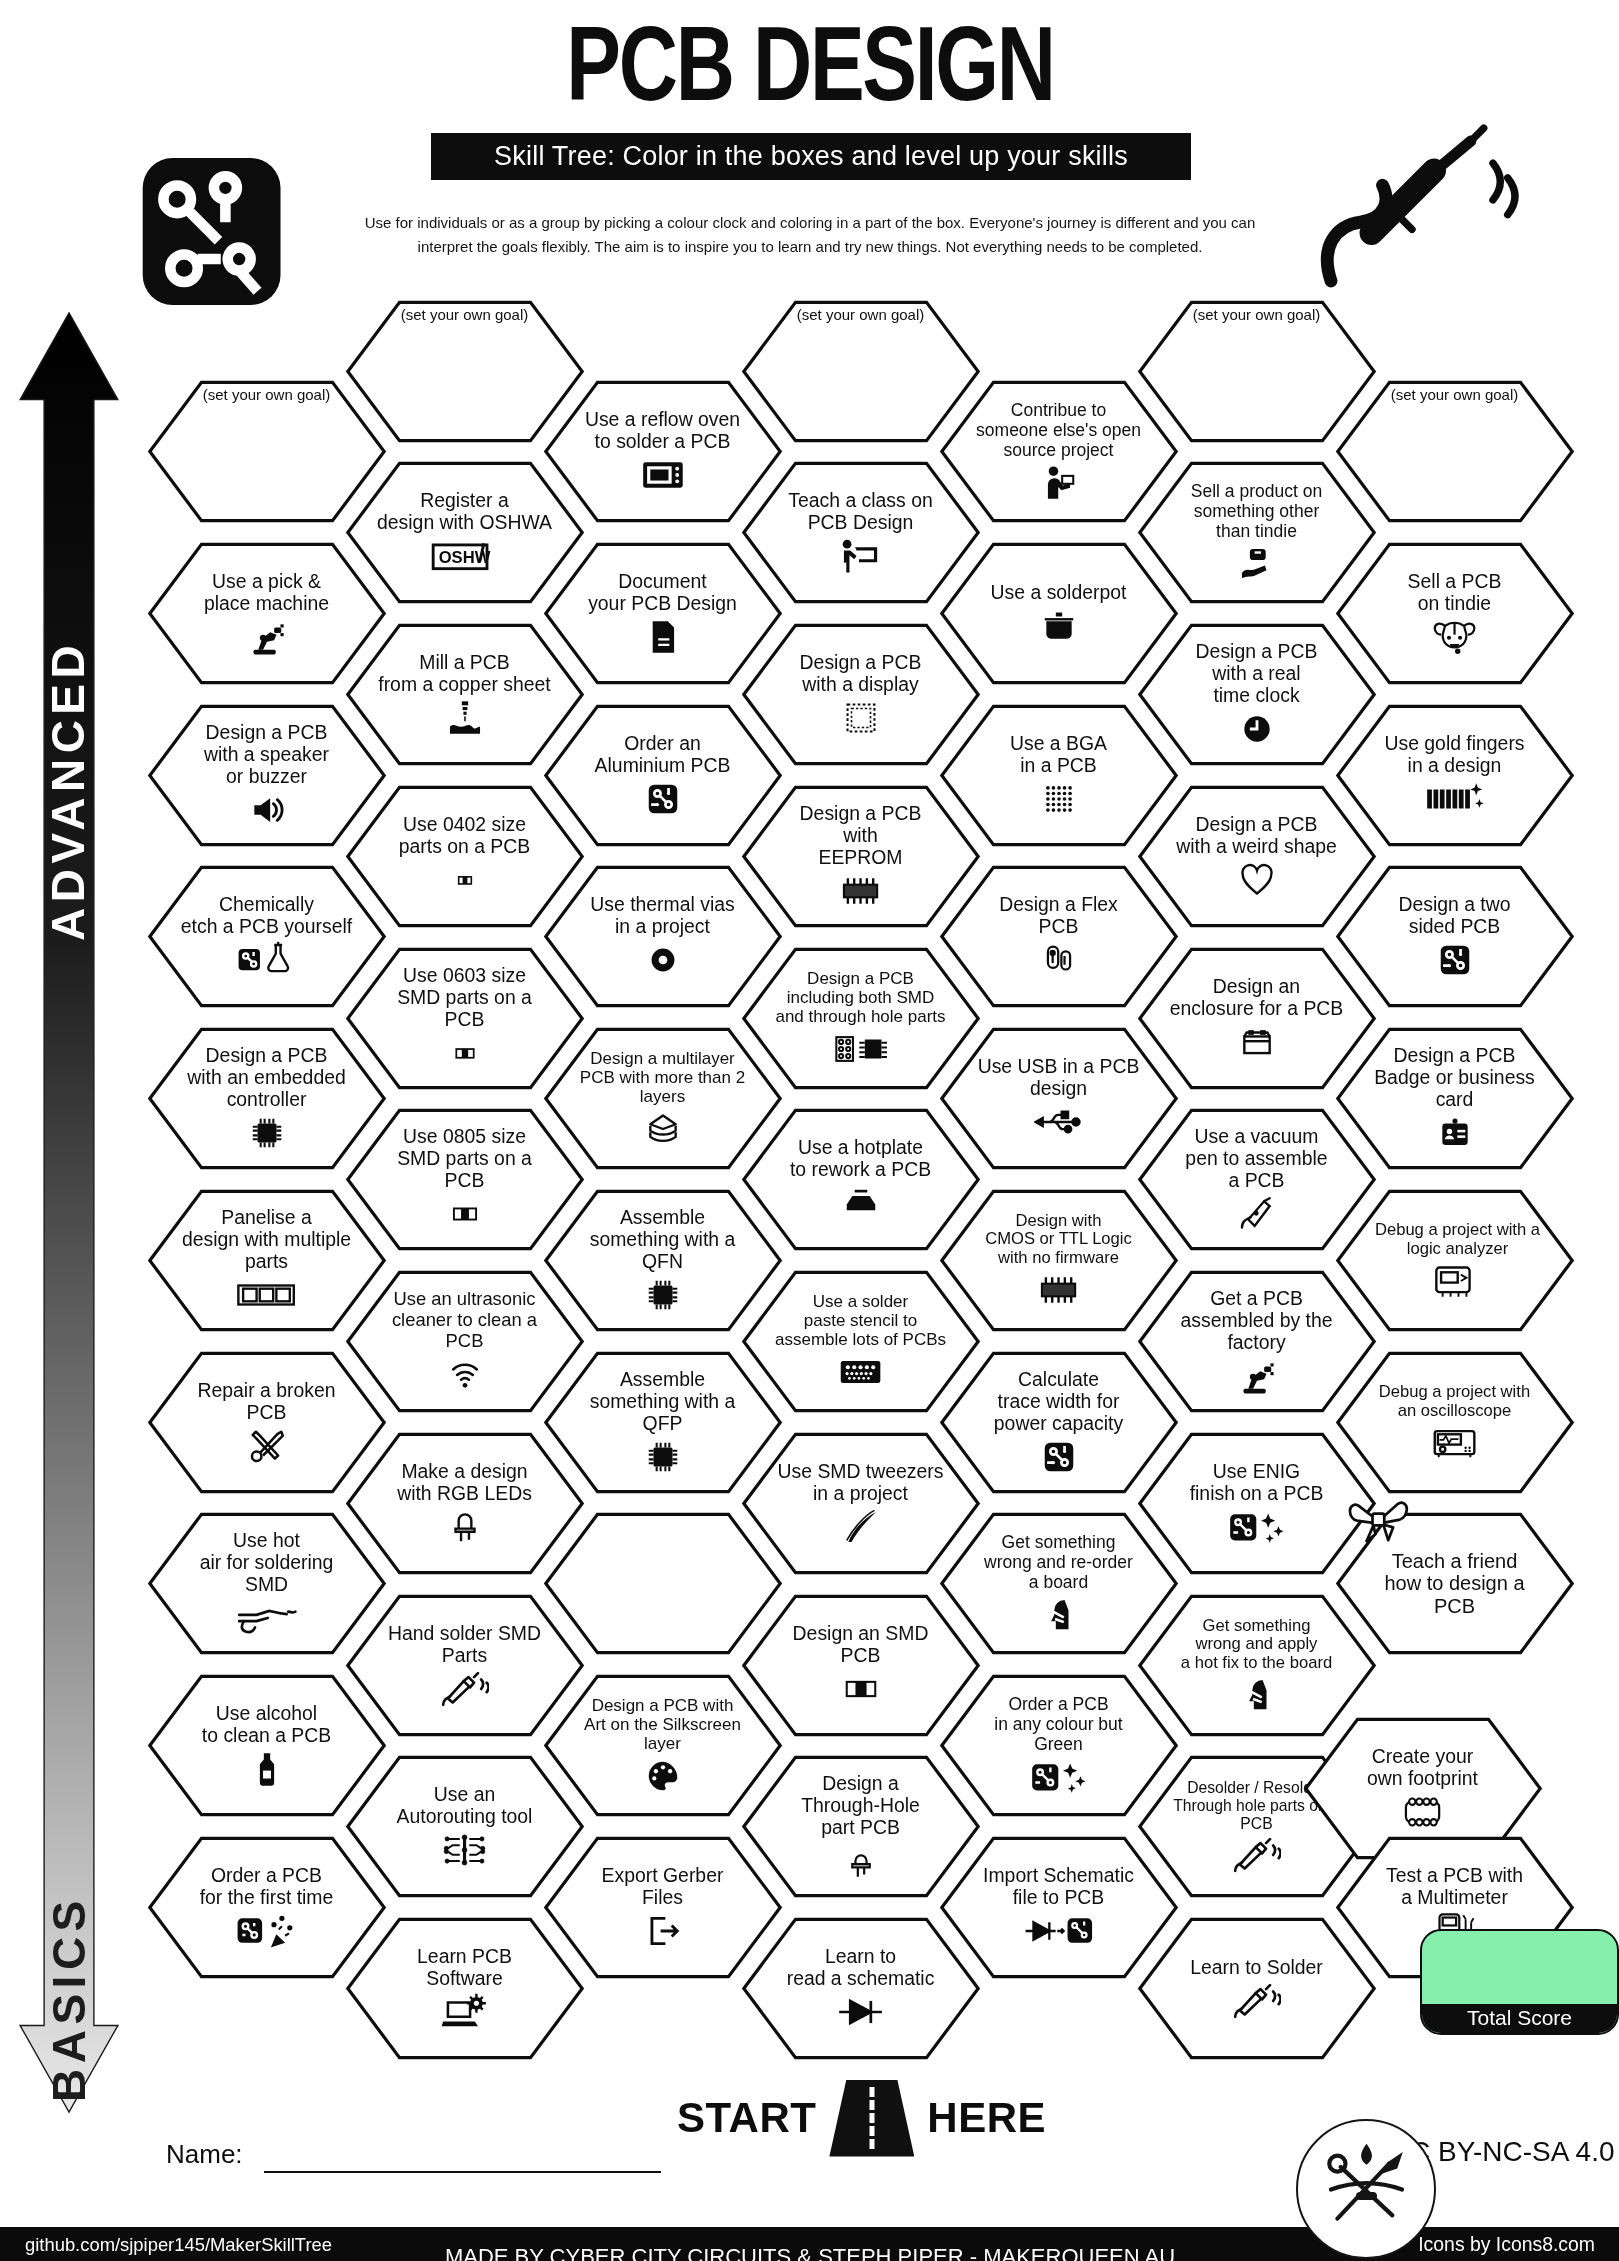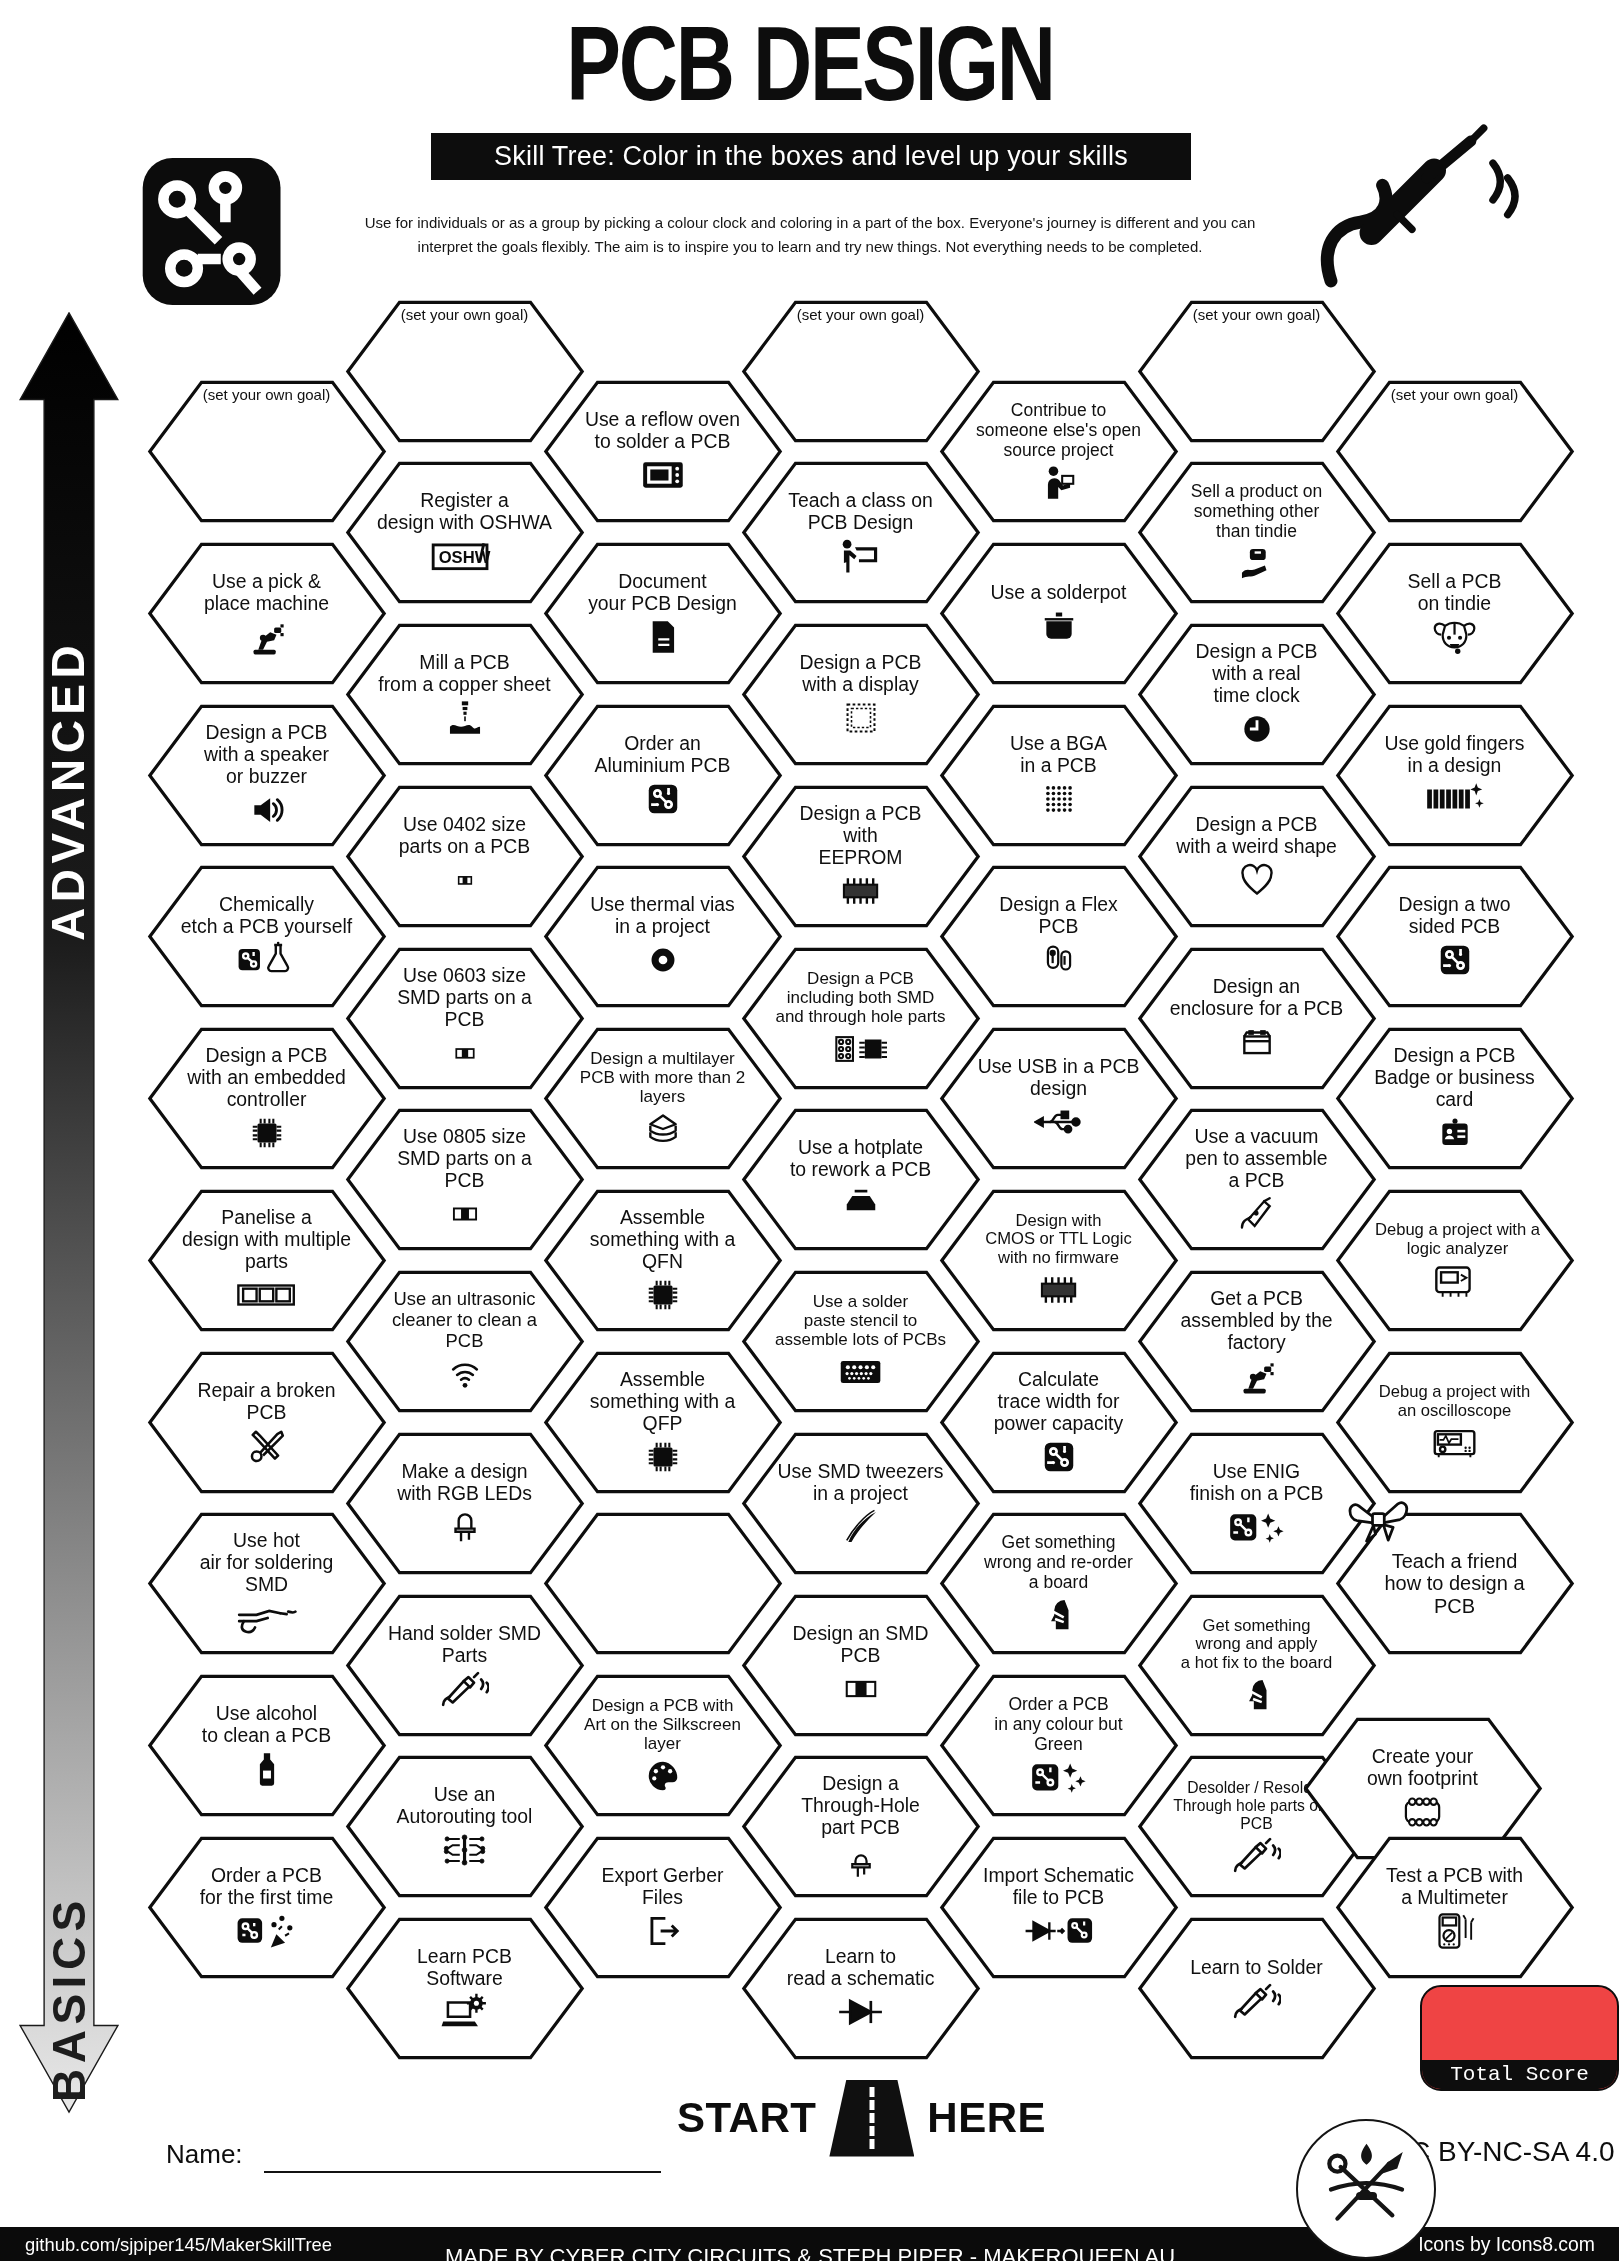--- a/index.html
+++ b/index.html
@@ -52,22 +52,22 @@
     position:absolute;left:677px;top:2074px;width:369px;height:88px;
     display:flex;align-items:center;justify-content:center;gap:13px;
   }
   .start-word{font-size:42px;font-weight:900;letter-spacing:0.5px;}
   .road{position:relative;width:92px;height:77px;background:#101010;
     clip-path:polygon(20% 0,80% 0,100% 100%,0 100%);}
   .road::after{content:"";position:absolute;left:50%;top:10%;height:80%;
     border-left:5px dashed #ffffff;transform:translateX(-50%);}
   .points-note{position:absolute;left:1401px;top:1987px;width:212px;text-align:right;font-size:20px;}
   .score-box{
-    position:absolute;left:1420px;top:1985px;width:195px;height:102px;
-    border:2.3px solid #0d0d0d;border-radius:21px;overflow:hidden;background:#ef4444;font-family:Liberation Mono, monospace;
+    position:absolute;left:1420px;top:1929px;width:195px;height:102px;
+    border:2.3px solid #0d0d0d;border-radius:21px;overflow:hidden;background:#86efac;
   }
   .score-box .score-band{
     position:absolute;left:0;bottom:0;width:100%;height:29.5px;background:#0d0d0d;
     color:#fff;display:flex;align-items:center;justify-content:center;font-size:21px;
   }
   .name-row{position:absolute;left:166px;top:2139px;font-size:26px;}
   .name-line{position:absolute;left:264px;top:2171px;width:397px;border-top:2.3px solid #111;}
   .license{position:absolute;right:5.5px;top:2136px;font-size:28px;}
   .maker-logo{
     position:absolute;left:1296px;top:2119px;width:136px;height:136px;border-radius:50%;

